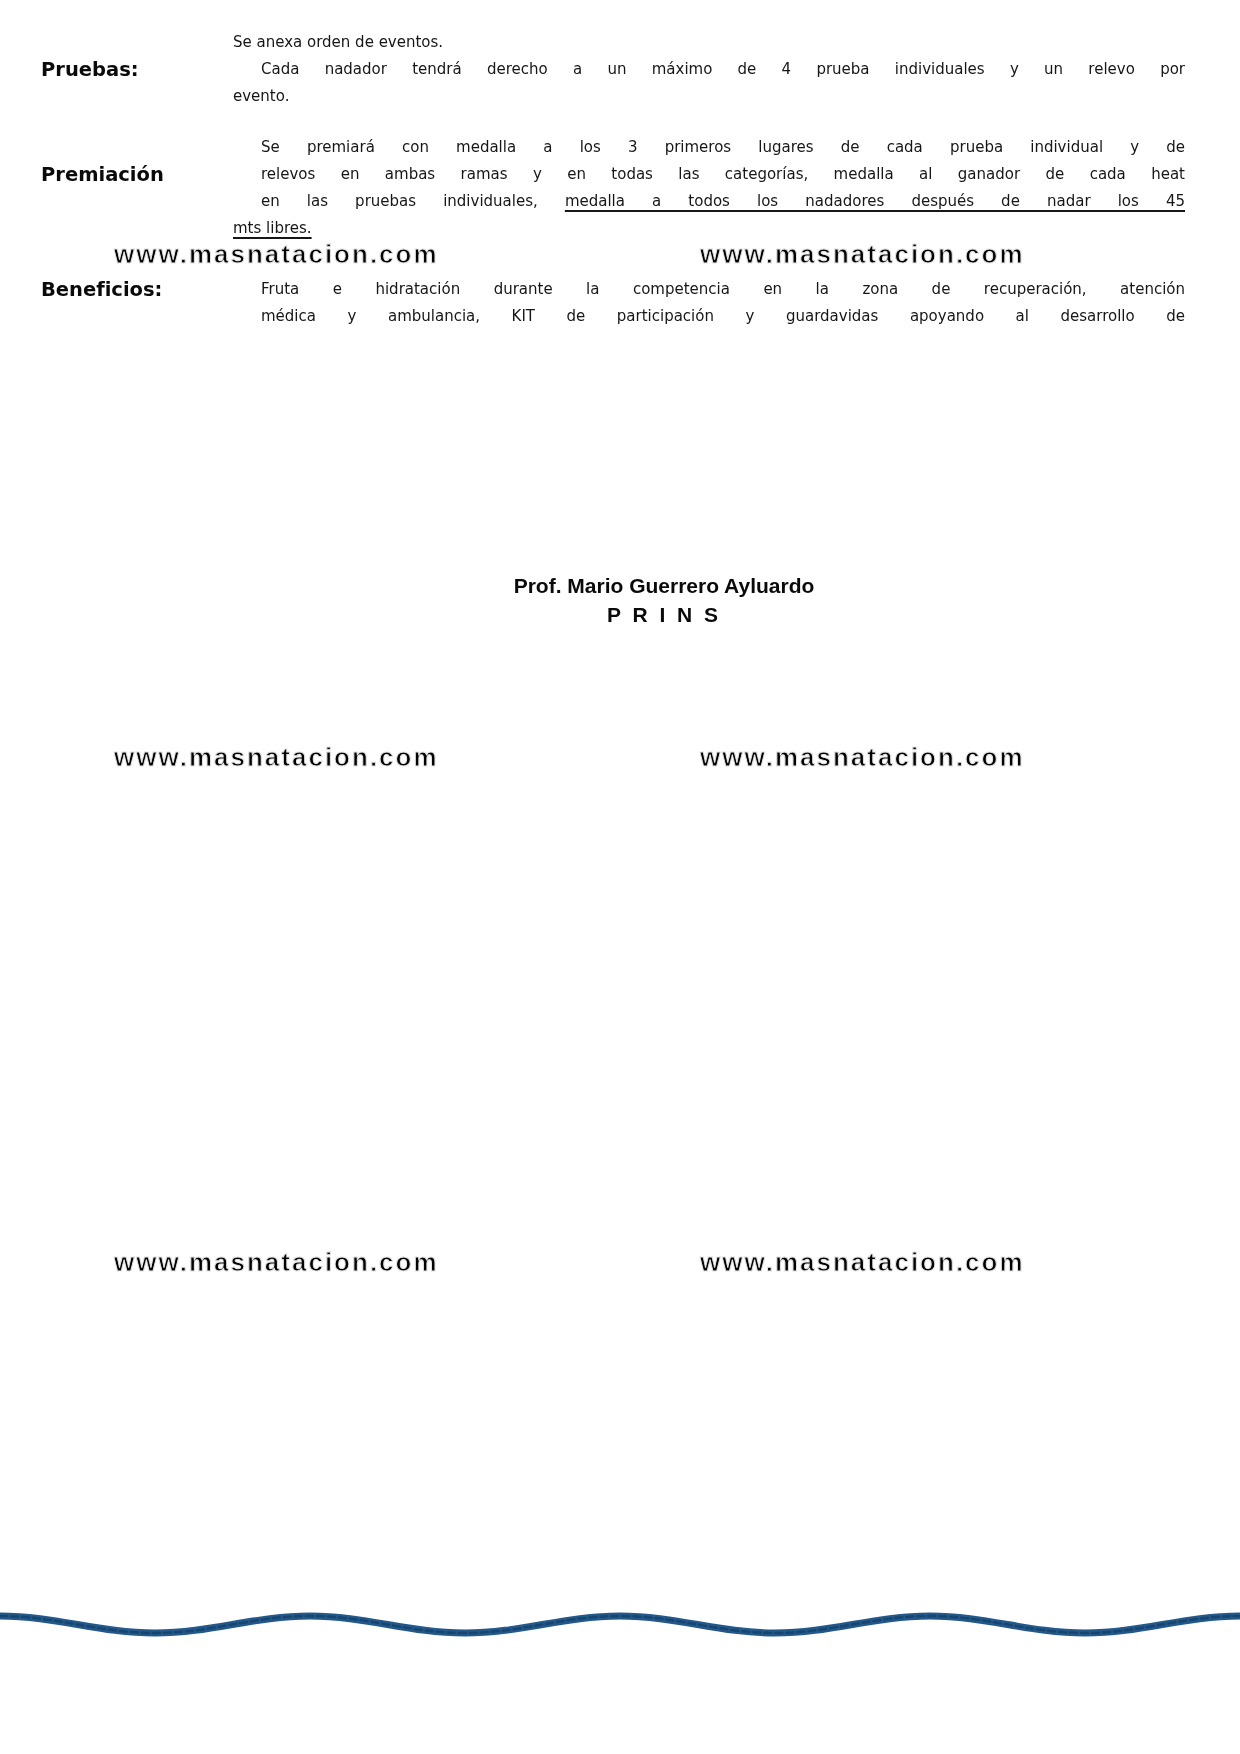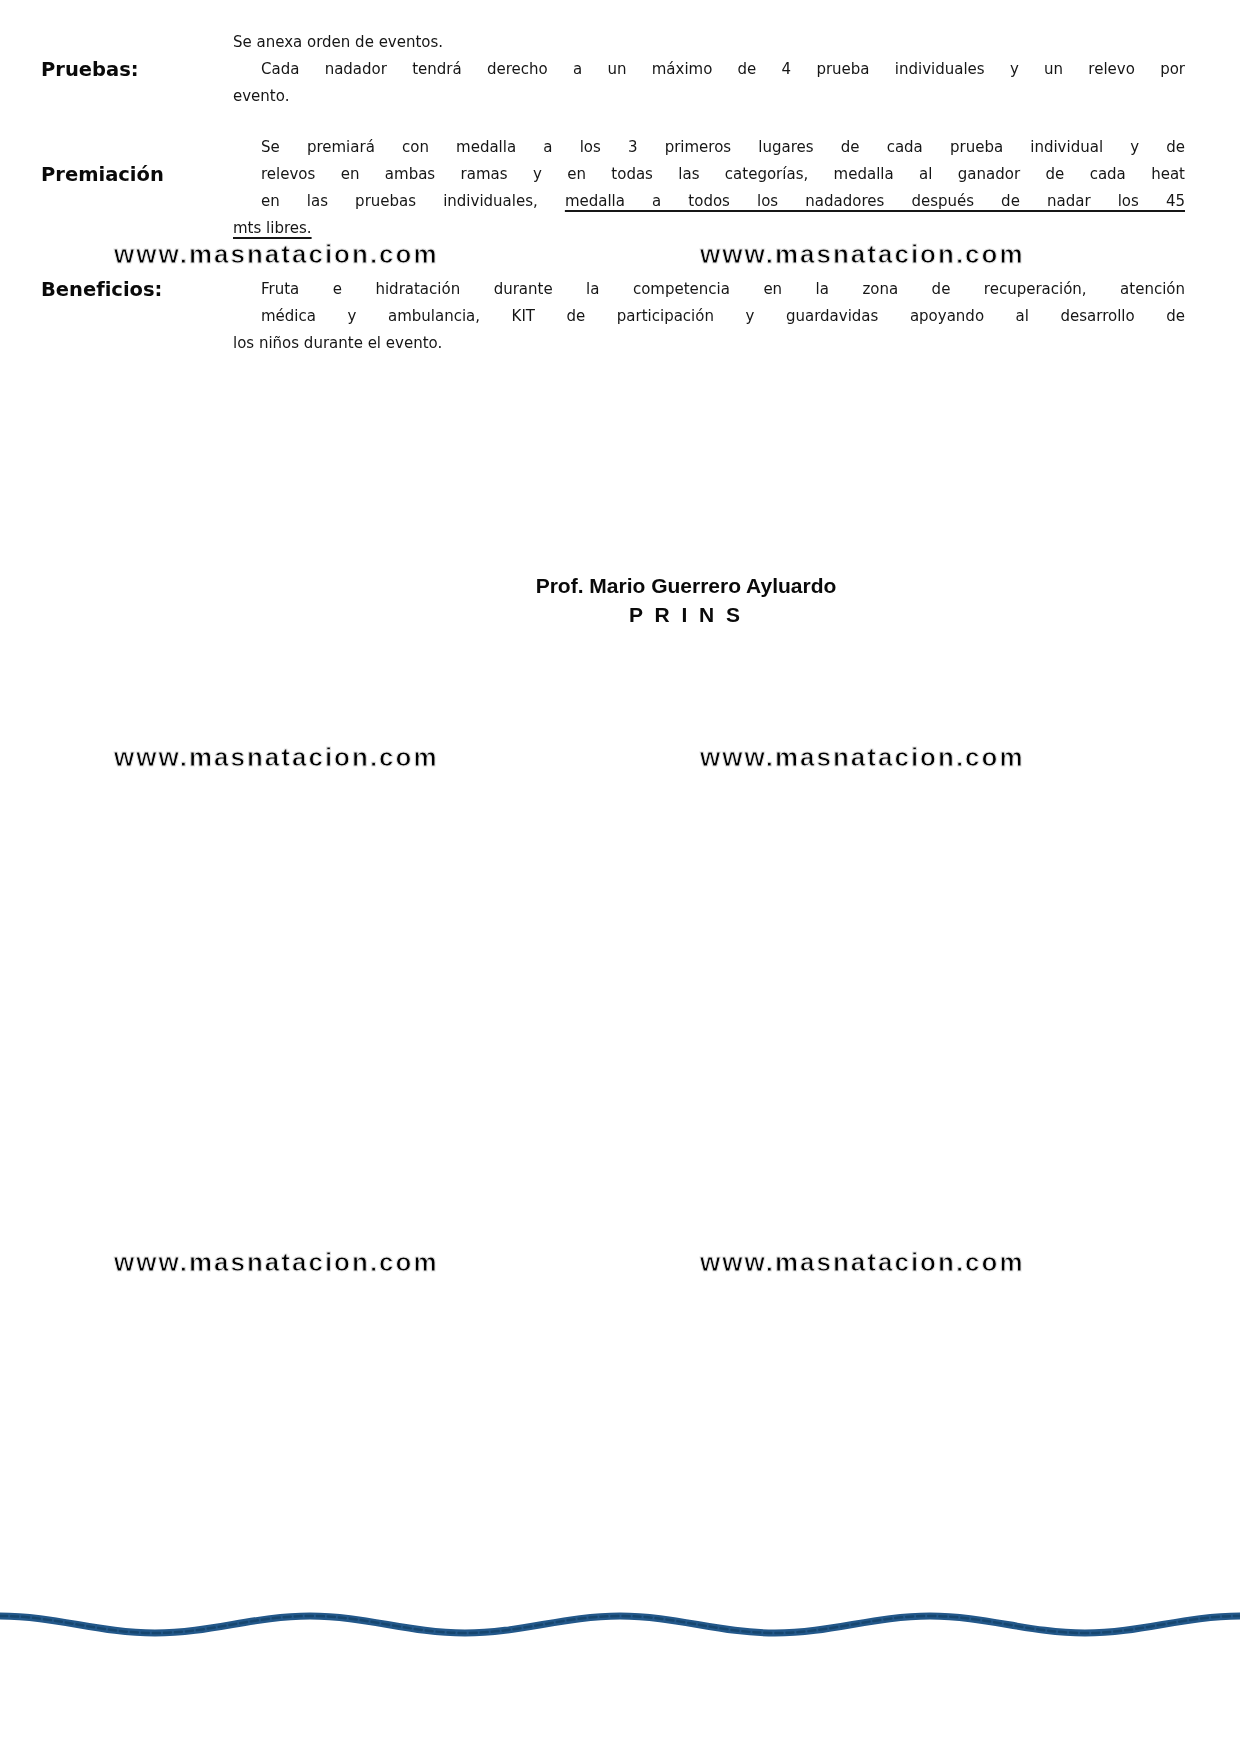--- a/index.html
+++ b/index.html
@@ -44,21 +44,21 @@
   .row-beneficios { margin-top: 34px; }
   .u {
     text-decoration: underline;
     text-decoration-thickness: 2px;
     text-underline-offset: 4px;
     text-align: center;
   }
   .signature {
     position: absolute;
     top: 571px;
-    left: 386px;
+    left: 364px;
     width: 600px;
     text-align: center;
     font-family: "Liberation Sans", sans-serif;
     font-weight: bold;
     font-size: 21px;
     line-height: 29px;
     color: #0a0a0a;
   }
   .sig-org { letter-spacing: 3px; }
   .watermark {
@@ -111,21 +111,20 @@
         <div class="line just"><span>en las pruebas individuales, </span><span class="u">medalla a todos los nadadores después de nadar los 45</span></div>
         <div class="line"><span class="u">mts libres.</span></div>
       </div>
     </div>
 
     <div class="row row-beneficios">
       <div class="label-col">Beneficios:</div>
       <div class="text-col">
         <div class="line just">Fruta e hidratación durante la competencia en la zona de recuperación, atención</div>
         <div class="line just">médica y ambulancia, KIT de participación y guardavidas apoyando al desarrollo de</div>
-        <div class="line">los niños durante el evento.</div>
       </div>
     </div>
 
   </div>
 
   <div class="signature">
     <div>Prof. Mario Guerrero Ayluardo</div>
     <div class="sig-org">P R I N S</div>
   </div>
 

